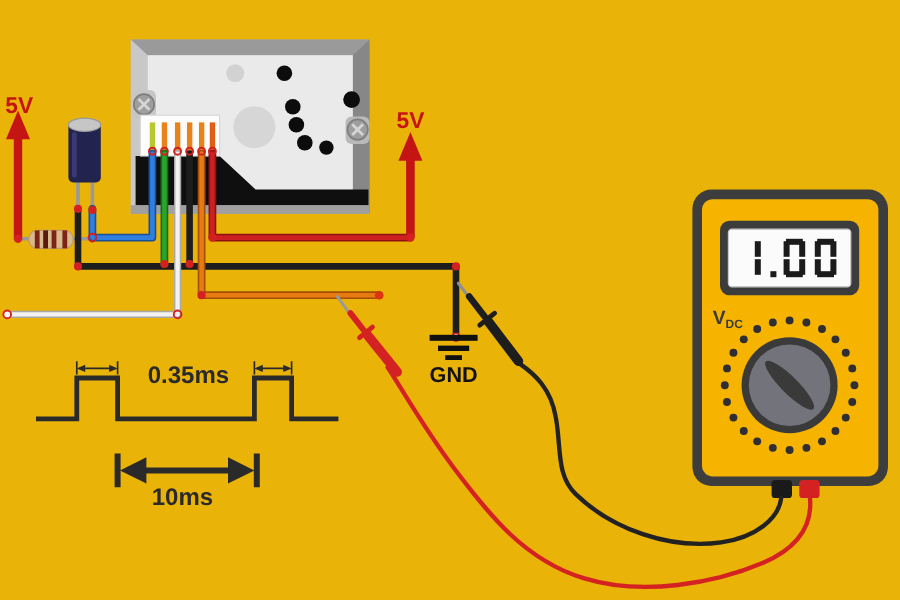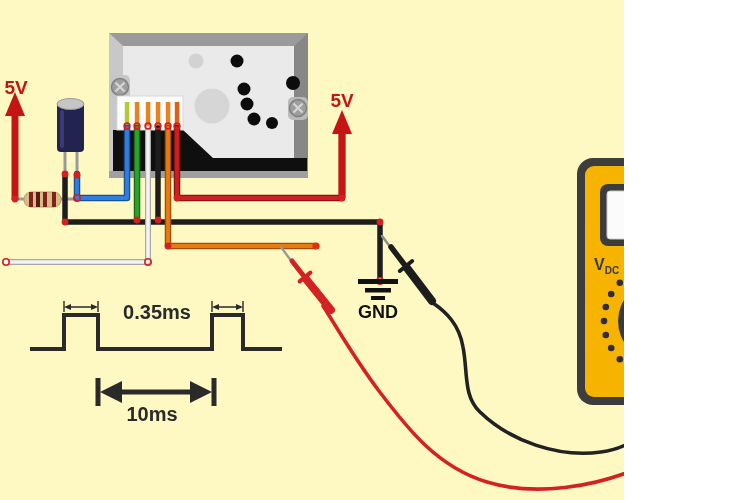--- a/index.html
+++ b/index.html
@@ -1,16 +1,16 @@
 <!DOCTYPE html>
 <html><head>
 <meta charset="utf-8">
 <style>
   html,body{margin:0;padding:0;background:#fff;}
-  .stage{position:relative;width:624px;height:500px;background:#fef9c3;overflow:hidden;
+  .stage{position:relative;width:750px;height:500px;background:#eab308;overflow:hidden;
          font-family:"Liberation Sans", sans-serif;}
   svg text{font-family:"Liberation Sans", sans-serif;}
   .lbl{font-weight:700;}
 </style>
 </head>
 <body>
 
 <div class="stage">
 <svg width="750" height="500" viewBox="0 0 750 500">
 

